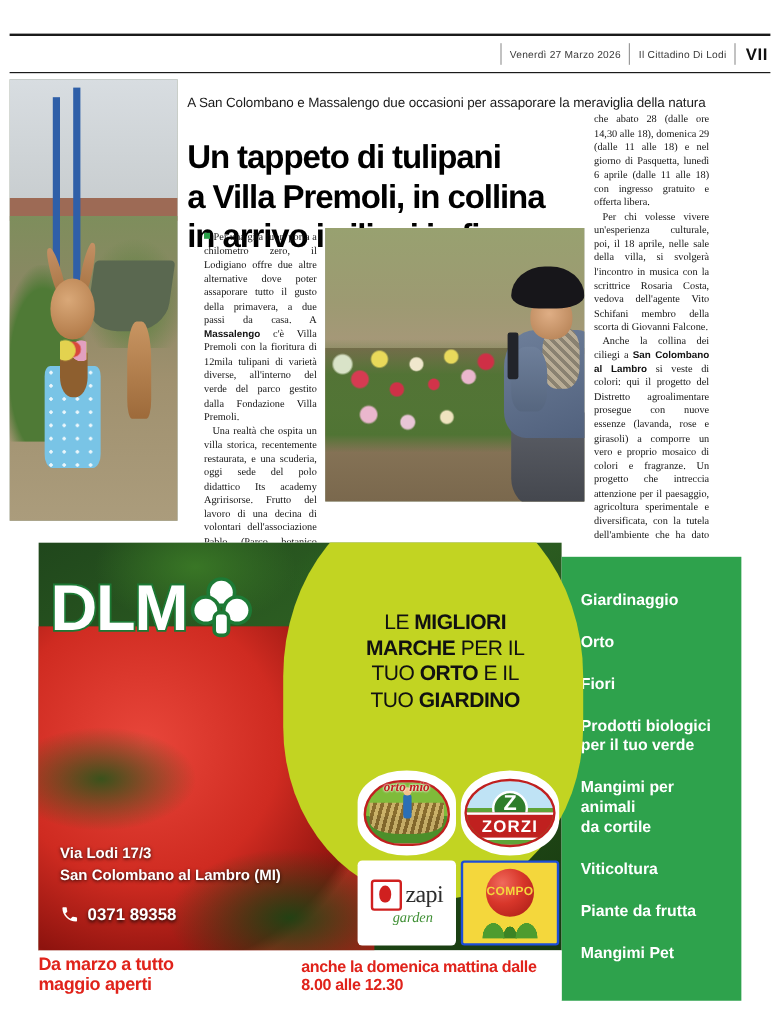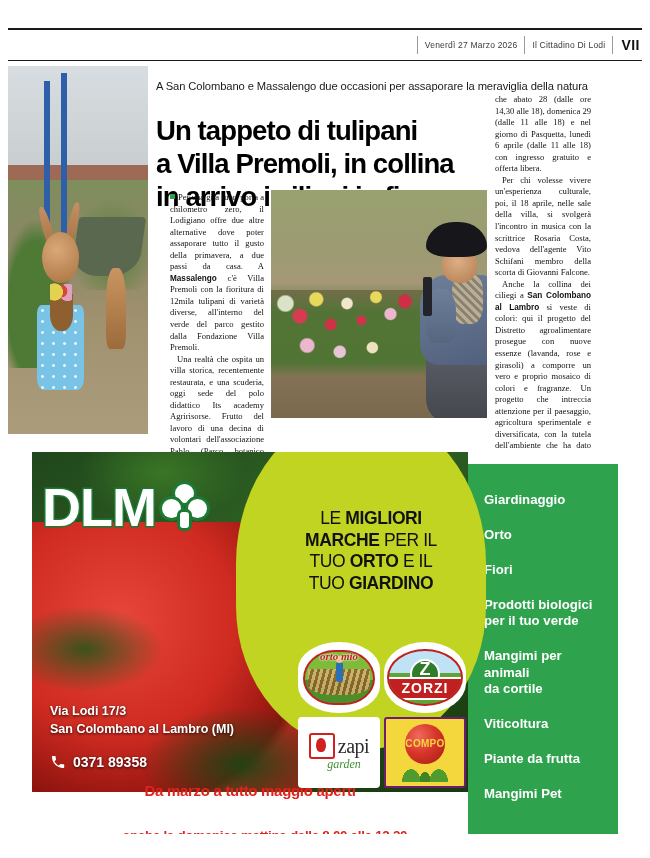--- a/index.html
+++ b/index.html
@@ -390,21 +390,21 @@
     border-bottom: 2px solid #fff;
     display: flex; align-items: center; justify-content: center;
   }
   .bz-band span {
     font-family: "Liberation Sans", sans-serif;
     font-weight: bold; font-size: 14px; color: #fff; letter-spacing: 1px;
   }
 
   .brand-compo {
     background: #f4d73c;
-    border: 2px solid #701a75;
+    border: 2px solid #1d4ed8;
     border-radius: 3px;
     flex-direction: column;
   }
   .compo-ball {
     width: 40px; height: 40px;
     border-radius: 50%;
     background: radial-gradient(circle at 34% 30%, #f06a5c 0%, #d8362a 45%, #a41a14 100%);
     display: flex; align-items: center; justify-content: center;
     margin-bottom: -4px;
     z-index: 2;
@@ -469,21 +469,21 @@
 
   
   .ad-bottom {
     position: absolute;
     left: 0; top: 340px;
     width: 436px;
     height: 42px;
     background: #ffffff;
     z-index: 4;
     display: flex;
-    flex-direction: column;
+    flex-direction: row;
     align-items: center;
     justify-content: center;
     gap: 28px;
   }
   .bb1 {
     font-family: "Liberation Sans", sans-serif;
     font-weight: bold;
     font-size: 15px;
     color: #e0231b;
     letter-spacing: -0.3px;

